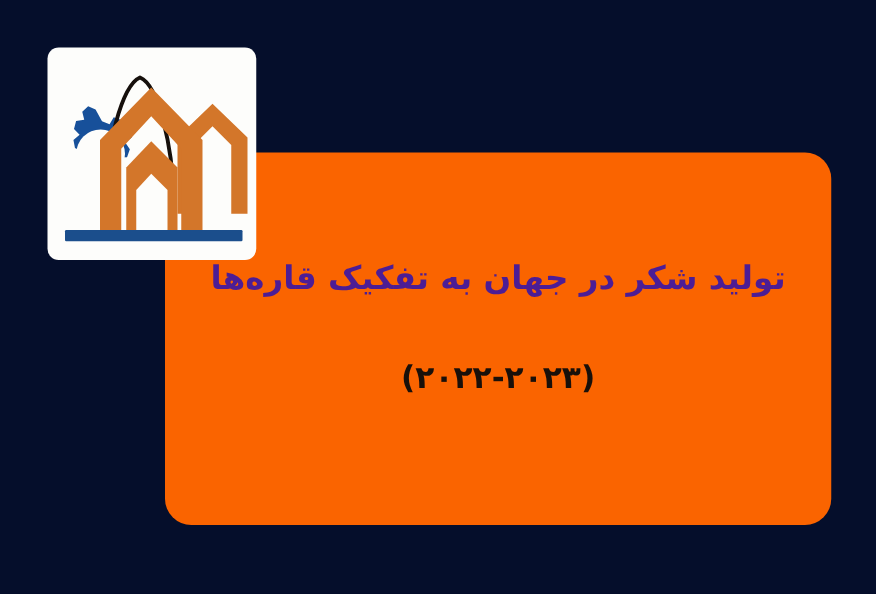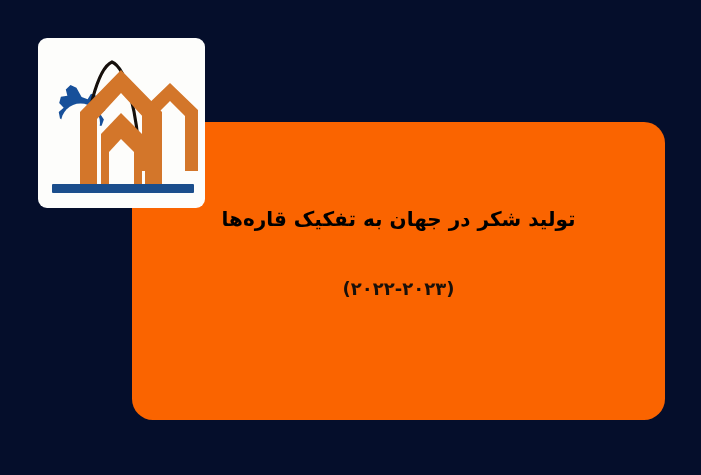--- a/index.html
+++ b/index.html
@@ -33,35 +33,35 @@
     position: absolute;
     left: 0;
     right: 0;
     top: 84px;
     text-align: center;
     direction: rtl;
   }
 
   .slide-title {
     display: block;
-    color: #000000;
+    color: #4c1d95;
     font-family: "DejaVu Sans", sans-serif;
-    font-size: 20px;
+    font-size: 26px;
     font-weight: 700;
     line-height: 1.35;
     letter-spacing: 0px;
     white-space: nowrap;
   }
 
   .slide-subtitle {
     display: block;
     margin-top: 44px;
     color: #19100a;
     font-family: "DejaVu Sans", sans-serif;
-    font-size: 18px;
+    font-size: 25px;
     font-weight: 700;
     line-height: 1.35;
     white-space: nowrap;
     direction: ltr;
     unicode-bidi: isolate;
   }
 
   
   #logo-card {
     position: absolute;

